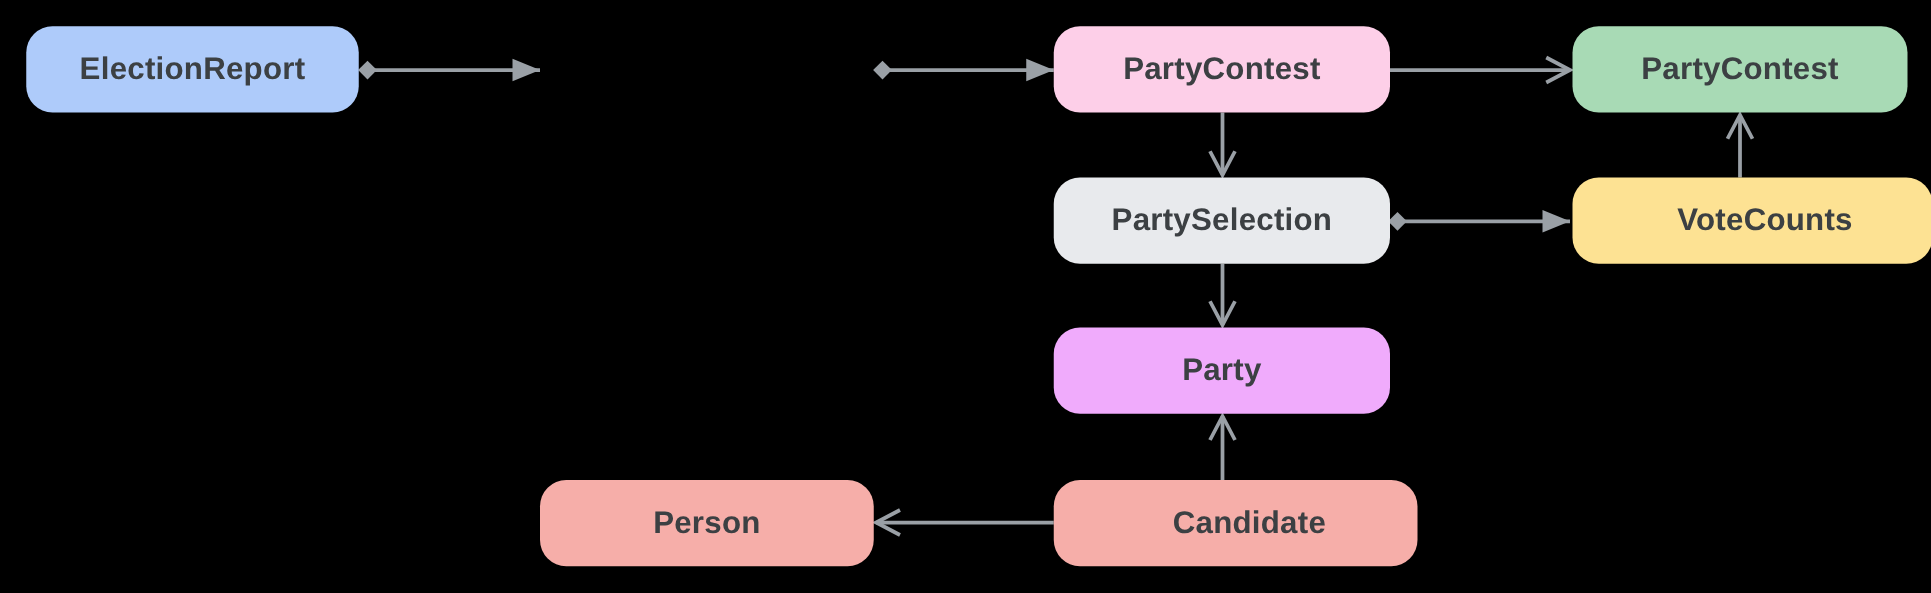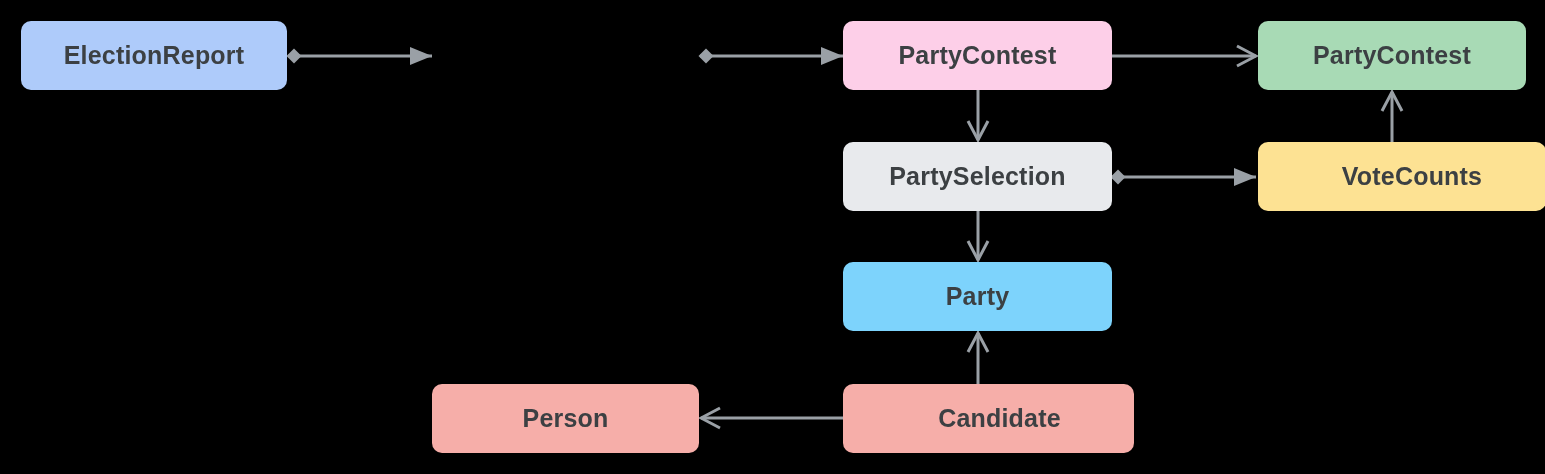--- a/index.html
+++ b/index.html
@@ -10,21 +10,21 @@
   .canvas{
     position:relative;
     width:1545px;
     height:474px;
     background:#000000;
     overflow:hidden;
   }
   .node{
     position:absolute;
     height:69px;
-    border-radius:10px;
+    border-radius:21px;
     display:flex;
     align-items:center;
     justify-content:center;
     font-size:25px;
     font-weight:bold;
     color:#3c4043;
     letter-spacing:0.2px;
   }
   
   .n-election-report { left:21px;   top:21px;  width:266px; }
@@ -92,21 +92,21 @@
   </div>
 
   <div class="node n-party-selection" style="background: rgb(232, 234, 237);">
     <span>PartySelection</span>
   </div>
 
   <div class="node n-vote-counts" style="background: rgb(253, 226, 147); padding-left: 20px;">
     <span>VoteCounts</span>
   </div>
 
-  <div class="node n-party" style="background: #7dd3fc;">
+  <div class="node n-party" style="background: #f0abfc;">
     <span>Party</span>
   </div>
 
   <div class="node n-person" style="background: rgb(246, 174, 169);">
     <span>Person</span>
   </div>
 
   <div class="node n-candidate" style="background: rgb(246, 174, 169); padding-left: 22px;">
     <span>Candidate</span>
   </div>

